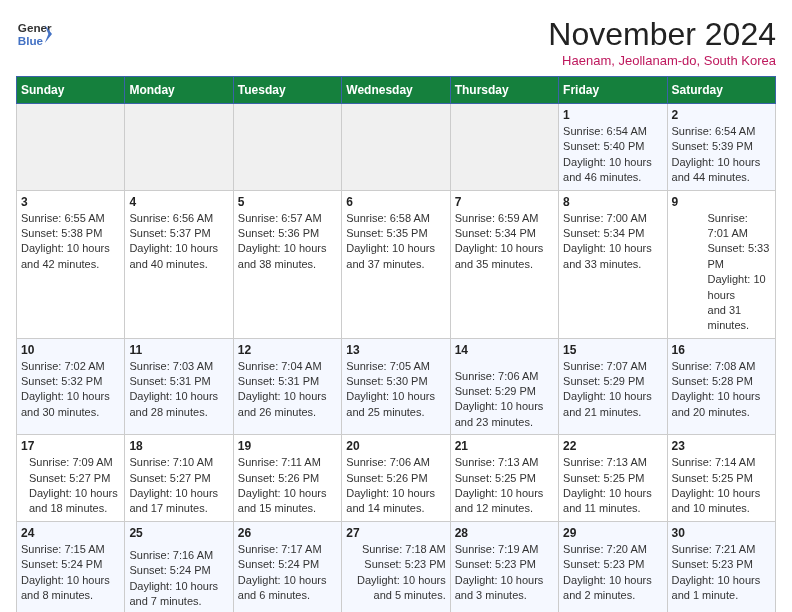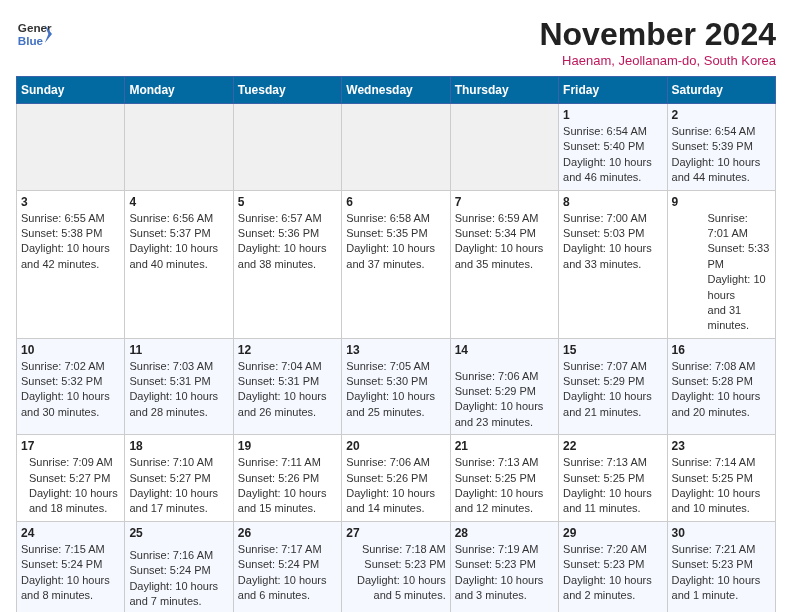--- a/index.html
+++ b/index.html
@@ -23,34 +23,34 @@
     }
     .logo-icon {
       width: 36px;
       height: 36px;
     }
     .title-block {
       text-align: right;
     }
     .main-title {
       font-size: 32px;
-      font-weight: bold;
+      font-weight: normal;
       color: #222;
     }
     .subtitle {
       font-size: 13px;
       color: #be185d;
     }
     .calendar-table {
       width: 100%;
       border-collapse: collapse;
       font-size: 11px;
     }
     .calendar-table thead tr th {
-      background: #0369a1;
+      background: #15803d;
       color: #fff;
       padding: 6px 4px;
       text-align: left;
       font-size: 12px;
       border: 1px solid #3a62a8;
     }
     .calendar-table tbody tr td {
       border: 1px solid #ccc;
       vertical-align: top;
       padding: 4px;
@@ -164,21 +164,21 @@
         <td>
           <span class="day-number">7</span>
           <div class="day-info" style="white-space: pre-line;">Sunrise: 6:59 AM
 Sunset: 5:34 PM
 Daylight: 10 hours
 and 35 minutes.</div>
         </td>
         <td>
           <span class="day-number">8</span>
           <div class="day-info" style="white-space: pre-line;">Sunrise: 7:00 AM
-Sunset: 5:03 PM
+Sunset: 5:34 PM
 Daylight: 10 hours
 and 33 minutes.</div>
         </td>
         <td>
           <span class="day-number">9</span>
           <div class="day-info" style="white-space: pre-line; margin-left: 36px;">Sunrise: 7:01 AM
 Sunset: 5:33 PM
 Daylight: 10 hours
 and 31 minutes.</div>
         </td>

